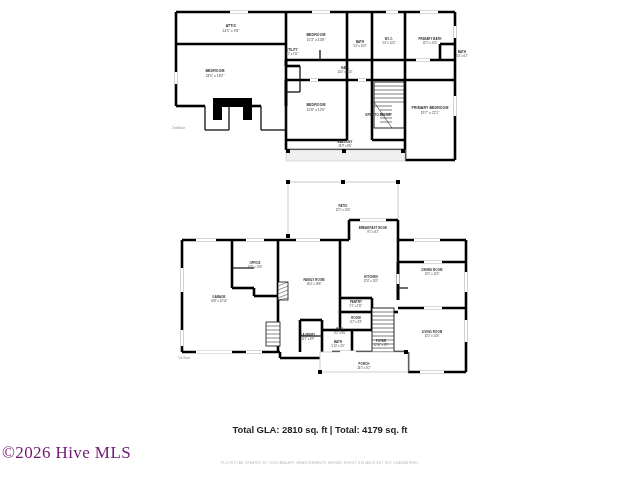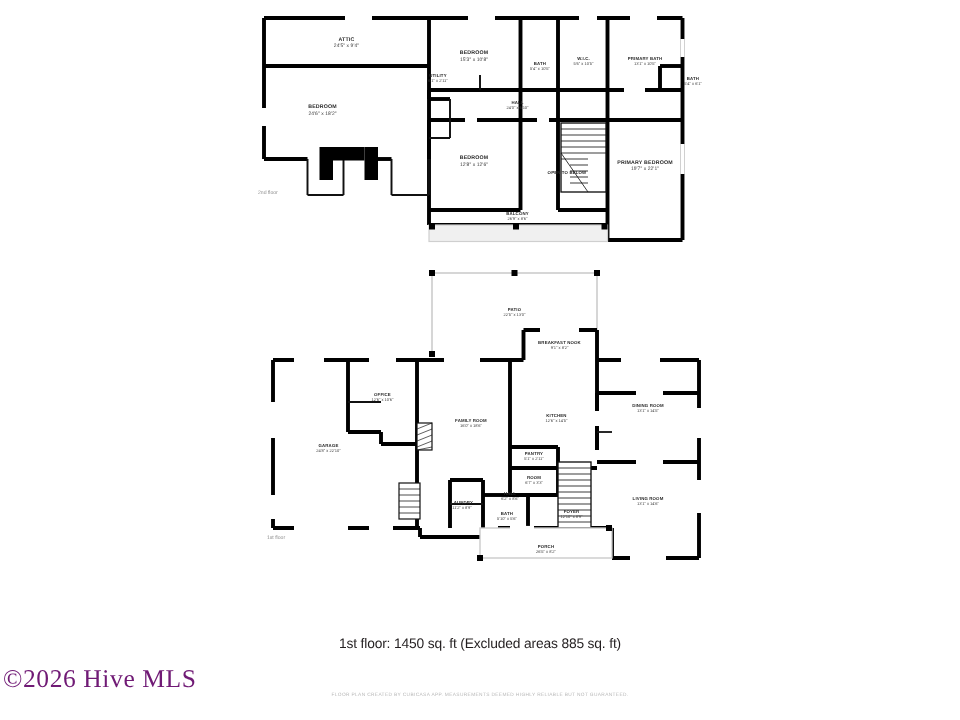--- a/index.html
+++ b/index.html
@@ -389,16 +389,16 @@
       <text class="rd-sm" x="364" y="368.5">26'5" x 8'2"</text>
     </g>
 
     <text class="floortag" x="178" y="359" text-anchor="start">1st floor</text>
   </g>
 </svg>
 
 <div class="wm">©2026 Hive MLS</div>
 
 <div class="summary">
-  <div class="line2">1st floor: 1450 sq. ft (Excluded areas 885 sq. ft)</div>
+  <div class="line1">Total GLA: 2810 sq. ft  |  Total: 4179 sq. ft</div>
 </div>
 
 <div class="disclaimer">FLOOR PLAN CREATED BY CUBICASA APP. MEASUREMENTS DEEMED HIGHLY RELIABLE BUT NOT GUARANTEED.</div>
 
 </body></html>

